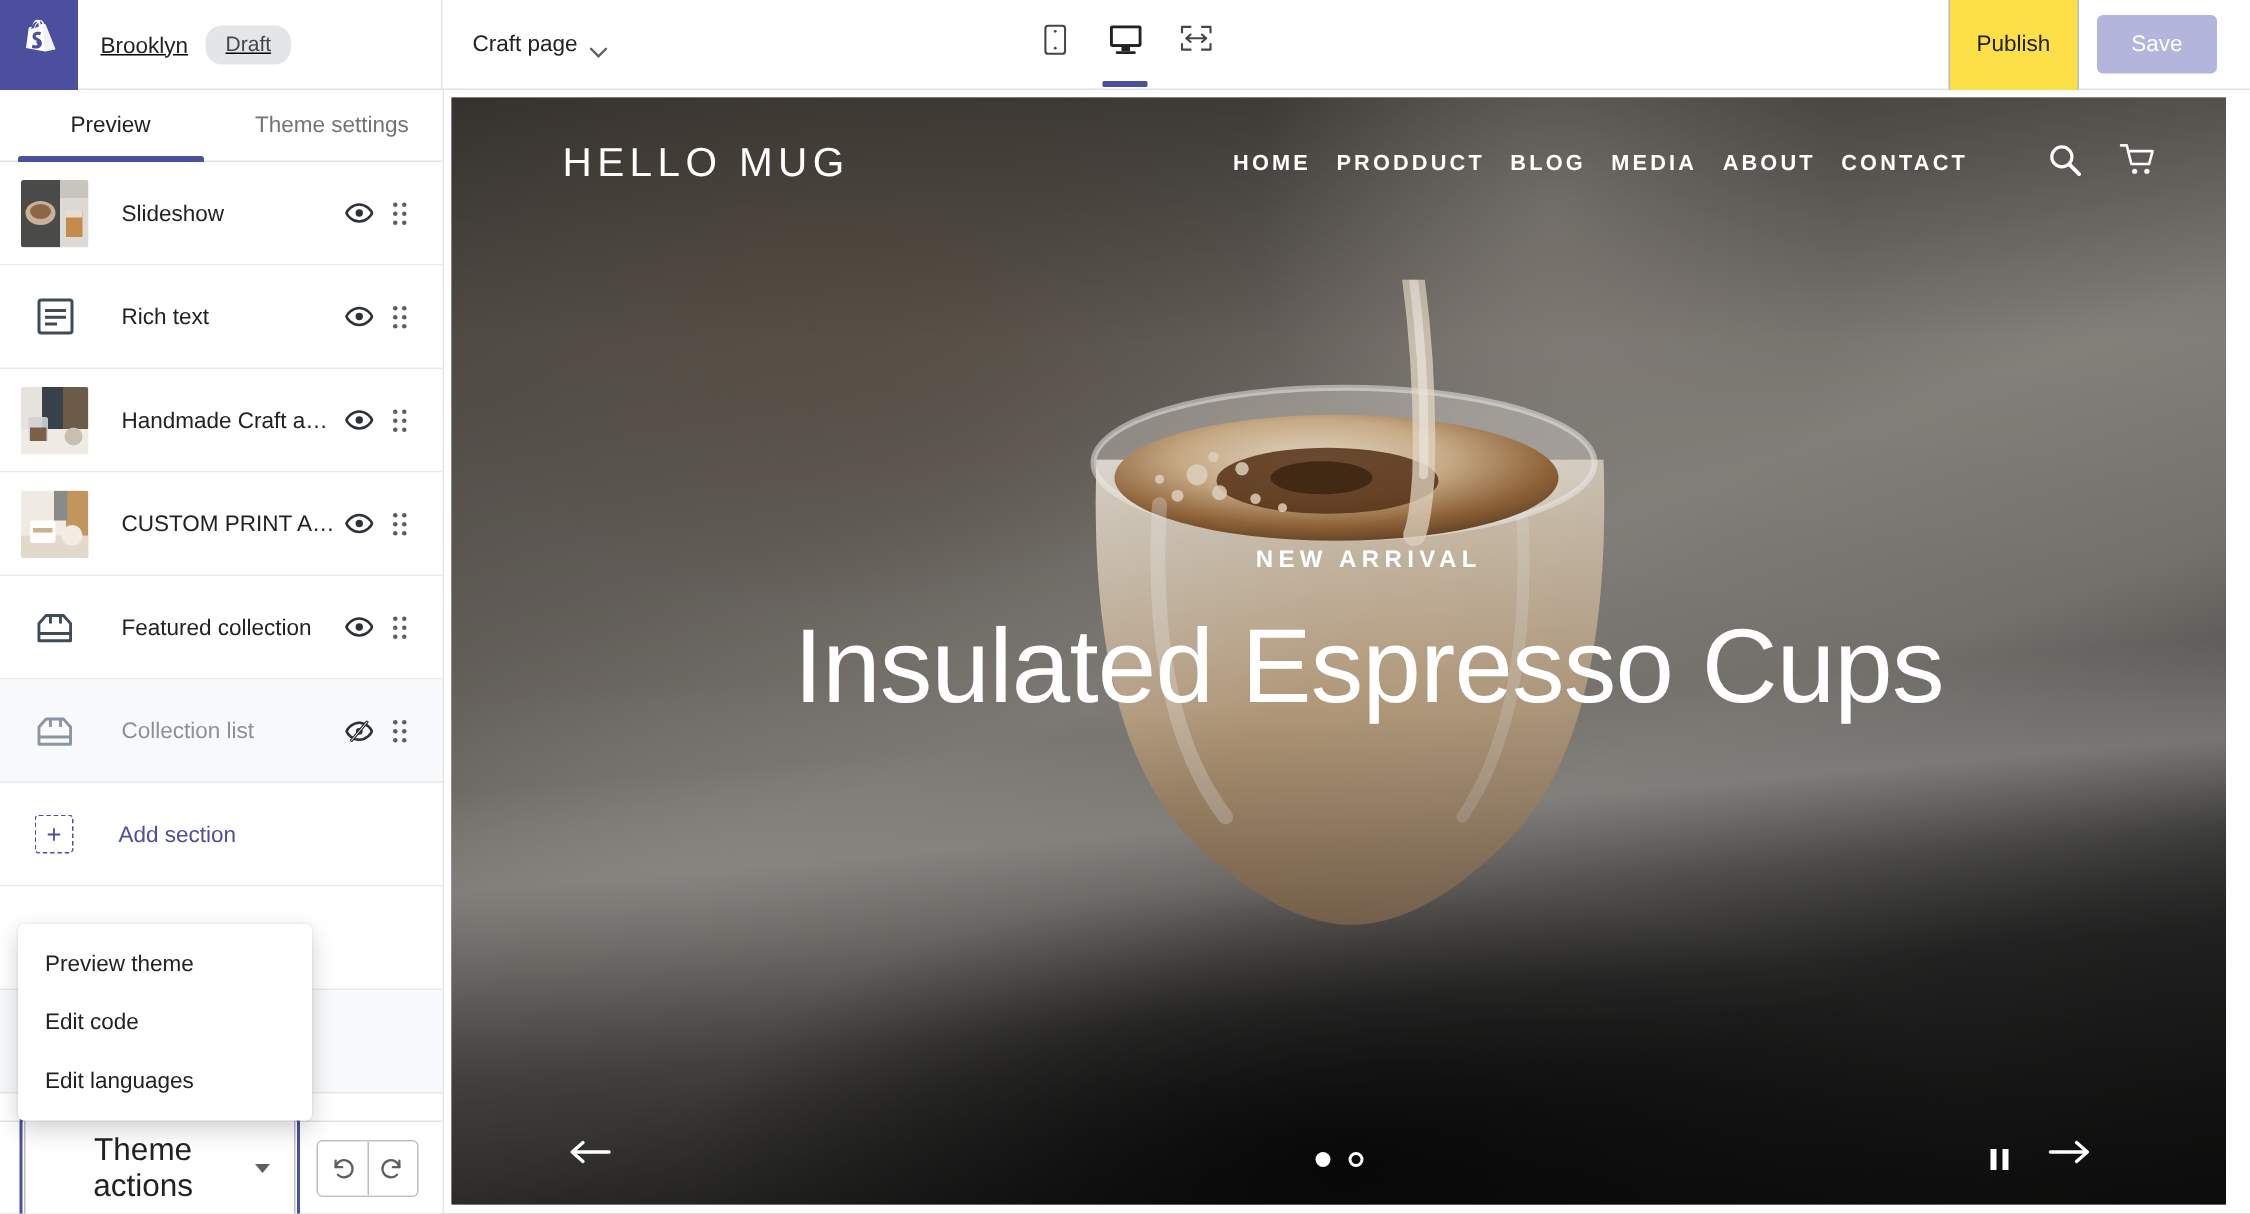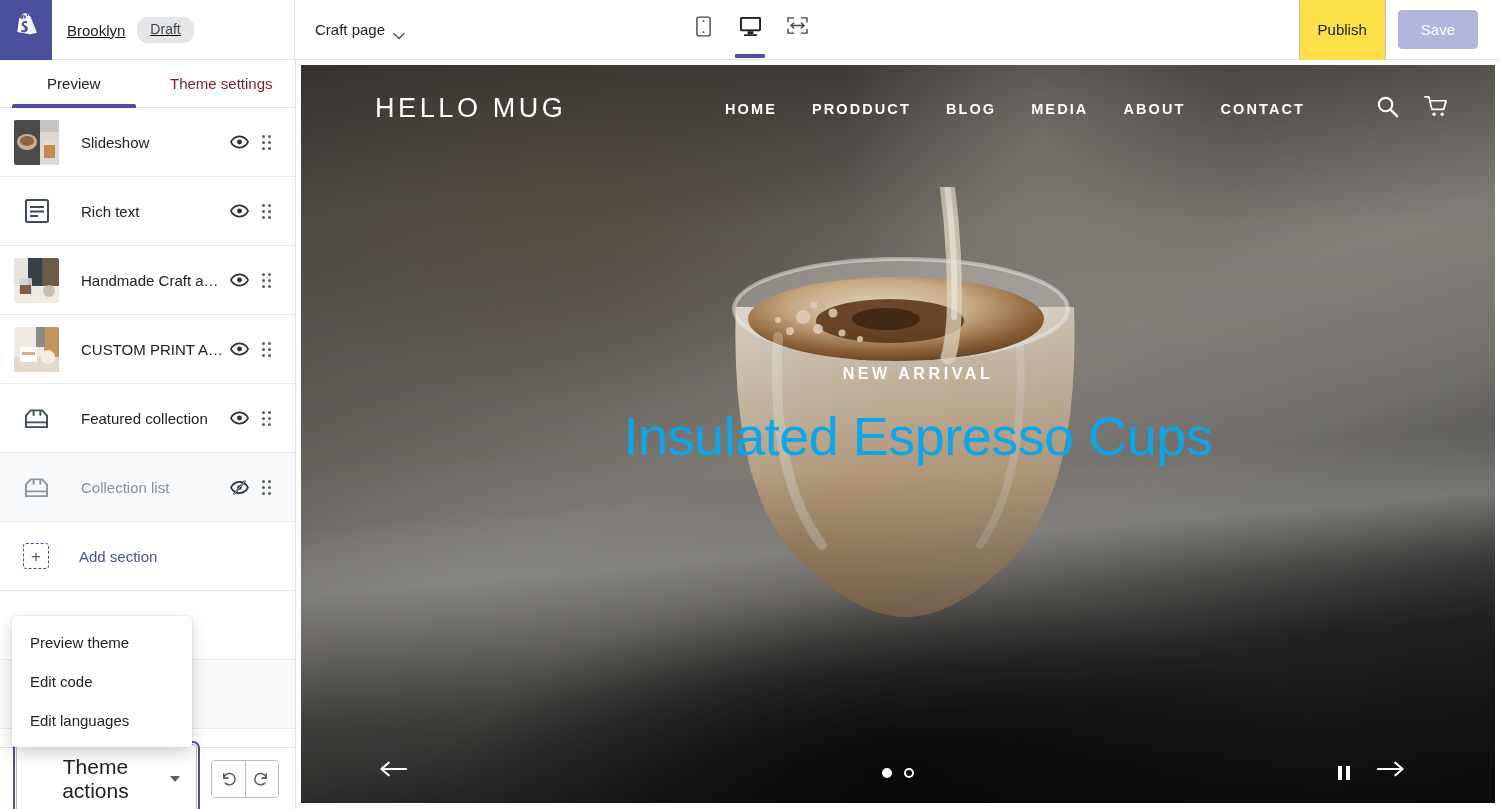--- a/index.html
+++ b/index.html
@@ -51,21 +51,21 @@
   }
 
   
   .body-row { display: flex; flex: 1 1 auto; min-height: 0; }
 
   
   .sidebar { width: 296px; flex: 0 0 296px; border-right: 1px solid #e1e3e5;
      display: flex; flex-direction: column; background: #fff; position: relative; }
   .tabs { height: 48px; flex: 0 0 48px; display: flex; border-bottom: 1px solid #e1e3e5; background: #fff; }
   .tab { flex: 1 1 50%; display: flex; align-items: center; justify-content: center;
-     font-size: 15px; color: #7f1d1d; position: relative; cursor: pointer; }
+     font-size: 15px; color: #737373; position: relative; cursor: pointer; }
   .tab.active { color: #202223; }
   .tab.active::after { content: ""; position: absolute; bottom: -1px; left: 12px; right: 12px;
      height: 4px; background: #4b4f9e; border-radius: 2px 2px 0 0; }
 
   .sections-list { flex: 1 1 auto; overflow: hidden; }
   .srow { height: 69px; display: flex; align-items: center; padding: 0 16px 0 14px;
      border-bottom: 1px solid #e8e9eb; background: #fff; cursor: pointer; }
   .srow.disabled { background: #f8f9fa; }
   .srow-thumb { width: 45px; height: 45px; flex: 0 0 45px; border-radius: 2px; overflow: hidden;
      display: flex; align-items: center; justify-content: center; }
@@ -98,44 +98,44 @@
   }
   .caret { width: 0; height: 0; border-left: 5px solid transparent; border-right: 5px solid transparent;
      border-top: 6px solid #5c5f62; }
   .undo-group { margin-left: auto; display: flex; border: 1px solid #babec3; border-radius: 4px; overflow: hidden; }
   .undo-btn { width: 36px; height: 36px; display: flex; align-items: center; justify-content: center;
      background: #fff; cursor: pointer; border: 0; }
   .undo-btn + .undo-btn { border-left: 1px solid #babec3; }
 
   
   .popover {
-    position: absolute; left: 12px; bottom: 62px; width: 180px; background: #fff;
+    position: absolute; left: 12px; bottom: 62px; width: 196px; background: #fff;
     box-shadow: 0 0 0 1px rgba(63,63,68,.05), 0 6px 16px rgba(0,0,0,.18); border-radius: 4px;
     padding: 7px 0; z-index: 40;
   }
   .popover-item { font-size: 15px; color: #202223; padding: 11px 0 11px 18px; cursor: pointer; }
 
   
-  .preview { flex: 1 1 auto; position: relative; overflow: hidden; background: #fff; padding: 5px 5px 6px 5px; }
+  .preview { flex: 1 1 auto; position: relative; overflow: hidden; background: #fff; padding: 5px 16px 6px 5px; }
   .canvas { position: relative; width: 100%; height: 100%; overflow: hidden; background: #3a3a38; }
 
   .hero-photo { position: absolute; inset: 0; }
   .hero-photo .layer { position: absolute; inset: 0; }
   .cup-wrap { position: absolute; left: 50%; top: 52%; transform: translate(-50%,-50%); }
 
   .store-nav { position: absolute; top: 28px; left: 0; right: 0; display: flex;
      align-items: center; padding: 0 46px 0 74px; z-index: 6; }
   .store-logo { font-size: 27px; letter-spacing: 3.6px; color: #fff; font-weight: 400; }
-  .store-menu { margin-left: auto; display: flex; align-items: center; gap: 35px; }
+  .store-menu { margin-left: auto; display: flex; align-items: center; gap: 17px; }
   .store-menu a { font-size: 14.5px; letter-spacing: 2.1px; color: #fff; text-decoration: none; font-weight: 700; }
   .nav-icons { display: flex; align-items: center; gap: 25px; margin-left: 36px; }
 
   .hero-text { position: absolute; left: 0; right: 0; top: 300px; text-align: center; z-index: 6; margin-left: 40px; }
   .eyebrow { font-size: 16px; letter-spacing: 3.6px; color: #fff; font-weight: 700; margin-bottom: 26px; }
-  .headline { font-size: 54px; line-height: 1; color: #0ea5e9; font-weight: 300; letter-spacing: -0.5px; }
+  .headline { font-size: 70px; line-height: 1; color: #ffffff; font-weight: 300; letter-spacing: -0.5px; }
 
   .slider-ctrls { position: absolute; left: 0; right: 0; bottom: 22px; z-index: 6; }
   .arrow-left { position: absolute; left: 78px; bottom: 0; color: #fff; cursor: pointer; }
   .arrow-right { position: absolute; right: 90px; bottom: 0; color: #fff; cursor: pointer; }
   .pause-btn { position: absolute; right: 145px; bottom: 1px; display: flex; gap: 4px; cursor: pointer; }
   .pause-btn i { display: block; width: 4px; height: 14px; background: #fff; }
   .dots { position: absolute; left: 0; right: 0; bottom: 3px; display: flex; justify-content: center; gap: 12px; }
   .dot { width: 10px; height: 10px; border-radius: 50%; background: #fff; cursor: pointer; }
   .dot.hollow { background: transparent; border: 2px solid #fff; }
 </style>

